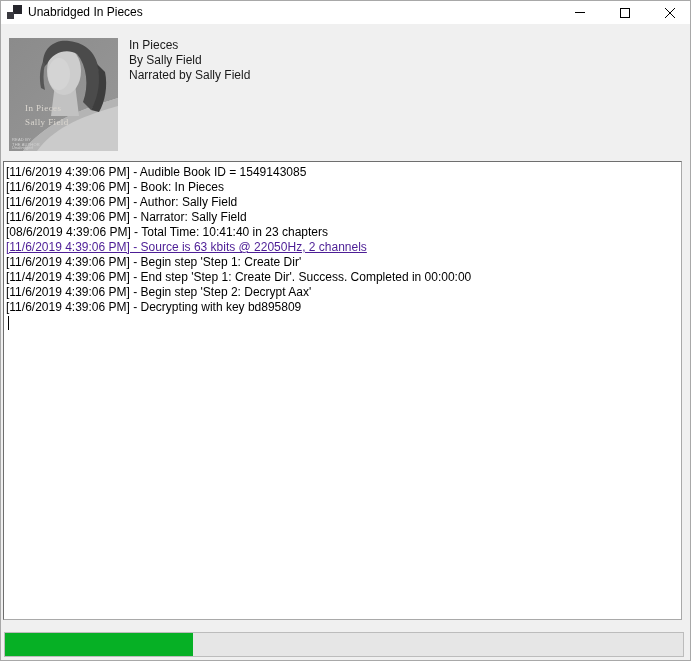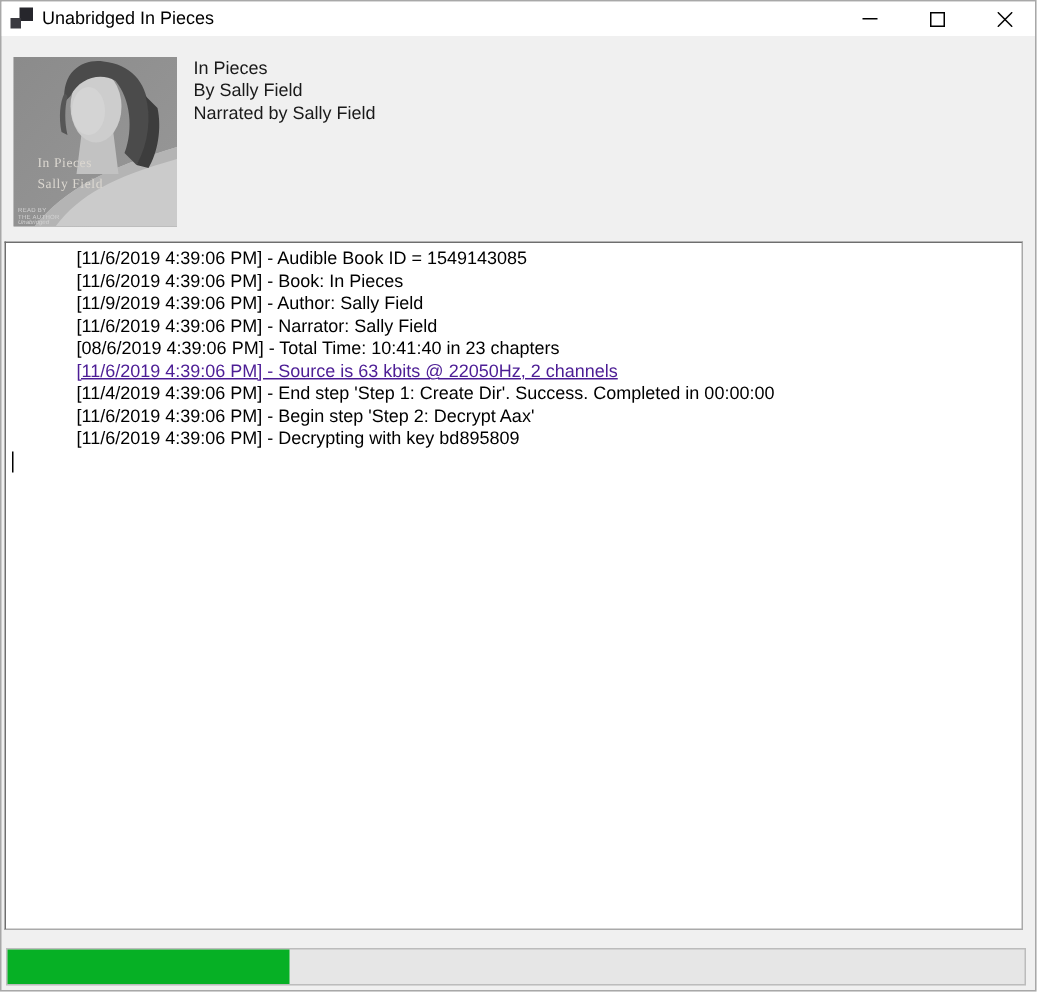--- a/index.html
+++ b/index.html
@@ -55,21 +55,21 @@
   
   .log-box{
     position:absolute;left:2px;top:160px;width:679px;height:459px;
     background:#ffffff;box-sizing:border-box;
     border:1px solid #828282;
     border-top-color:#6e6e6e;border-left-color:#6e6e6e;
     border-right-color:#a9a9a9;border-bottom-color:#a9a9a9;
     padding:3px 4px 0 2px;
     overflow:hidden;cursor:text;
   }
-  .log-line{line-height:15px;white-space:pre;margin-left:45px;}
+  .log-line{line-height:15px;white-space:pre;}
   .caret-line{height:15px;display:flex;align-items:center;}
   .caret{display:inline-block;width:1px;height:14px;background:#000;margin-left:2px;}
   
   .progress{
     position:absolute;left:3px;top:631px;width:680px;height:25px;
     box-sizing:border-box;background:#e6e6e6;border:1px solid #bcbcbc;
   }
   .progress-fill{height:100%;width:0;background:#06b025;}
 </style>
 </head>
@@ -133,30 +133,31 @@
   <div>By Sally Field</div>
   <div>Narrated by Sally Field</div>
 </div>
 
 <div class="log-box">
 
     <div class="log-line">[11/6/2019 4:39:06 PM] - Audible Book ID = 1549143085</div>
 
     <div class="log-line">[11/6/2019 4:39:06 PM] - Book: In Pieces</div>
 
-    <div class="log-line">[11/9/2019 4:39:06 PM] - Author: Sally Field</div>
+    <div class="log-line">[11/6/2019 4:39:06 PM] - Author: Sally Field</div>
 
     <div class="log-line">[11/6/2019 4:39:06 PM] - Narrator: Sally Field</div>
 
 
     <div class="log-line">[08/6/2019 4:39:06 PM] - Total Time: 10:41:40 in 23 chapters</div>
 
     <div class="log-line" style="color: #4c1d95; text-decoration: underline;">[11/6/2019 4:39:06 PM] - Source is 63 kbits @ 22050Hz, 2 channels</div>
 
 
+    <div class="log-line">[11/6/2019 4:39:06 PM] - Begin step 'Step 1: Create Dir'</div>
 
     <div class="log-line">[11/4/2019 4:39:06 PM] - End step 'Step 1: Create Dir'. Success. Completed in 00:00:00</div>
 
     <div class="log-line">[11/6/2019 4:39:06 PM] - Begin step 'Step 2: Decrypt Aax'</div>
 
     <div class="log-line">[11/6/2019 4:39:06 PM] - Decrypting with key bd895809</div>
 
   <div class="caret-line">
     <span class="caret"></span>
   </div>

